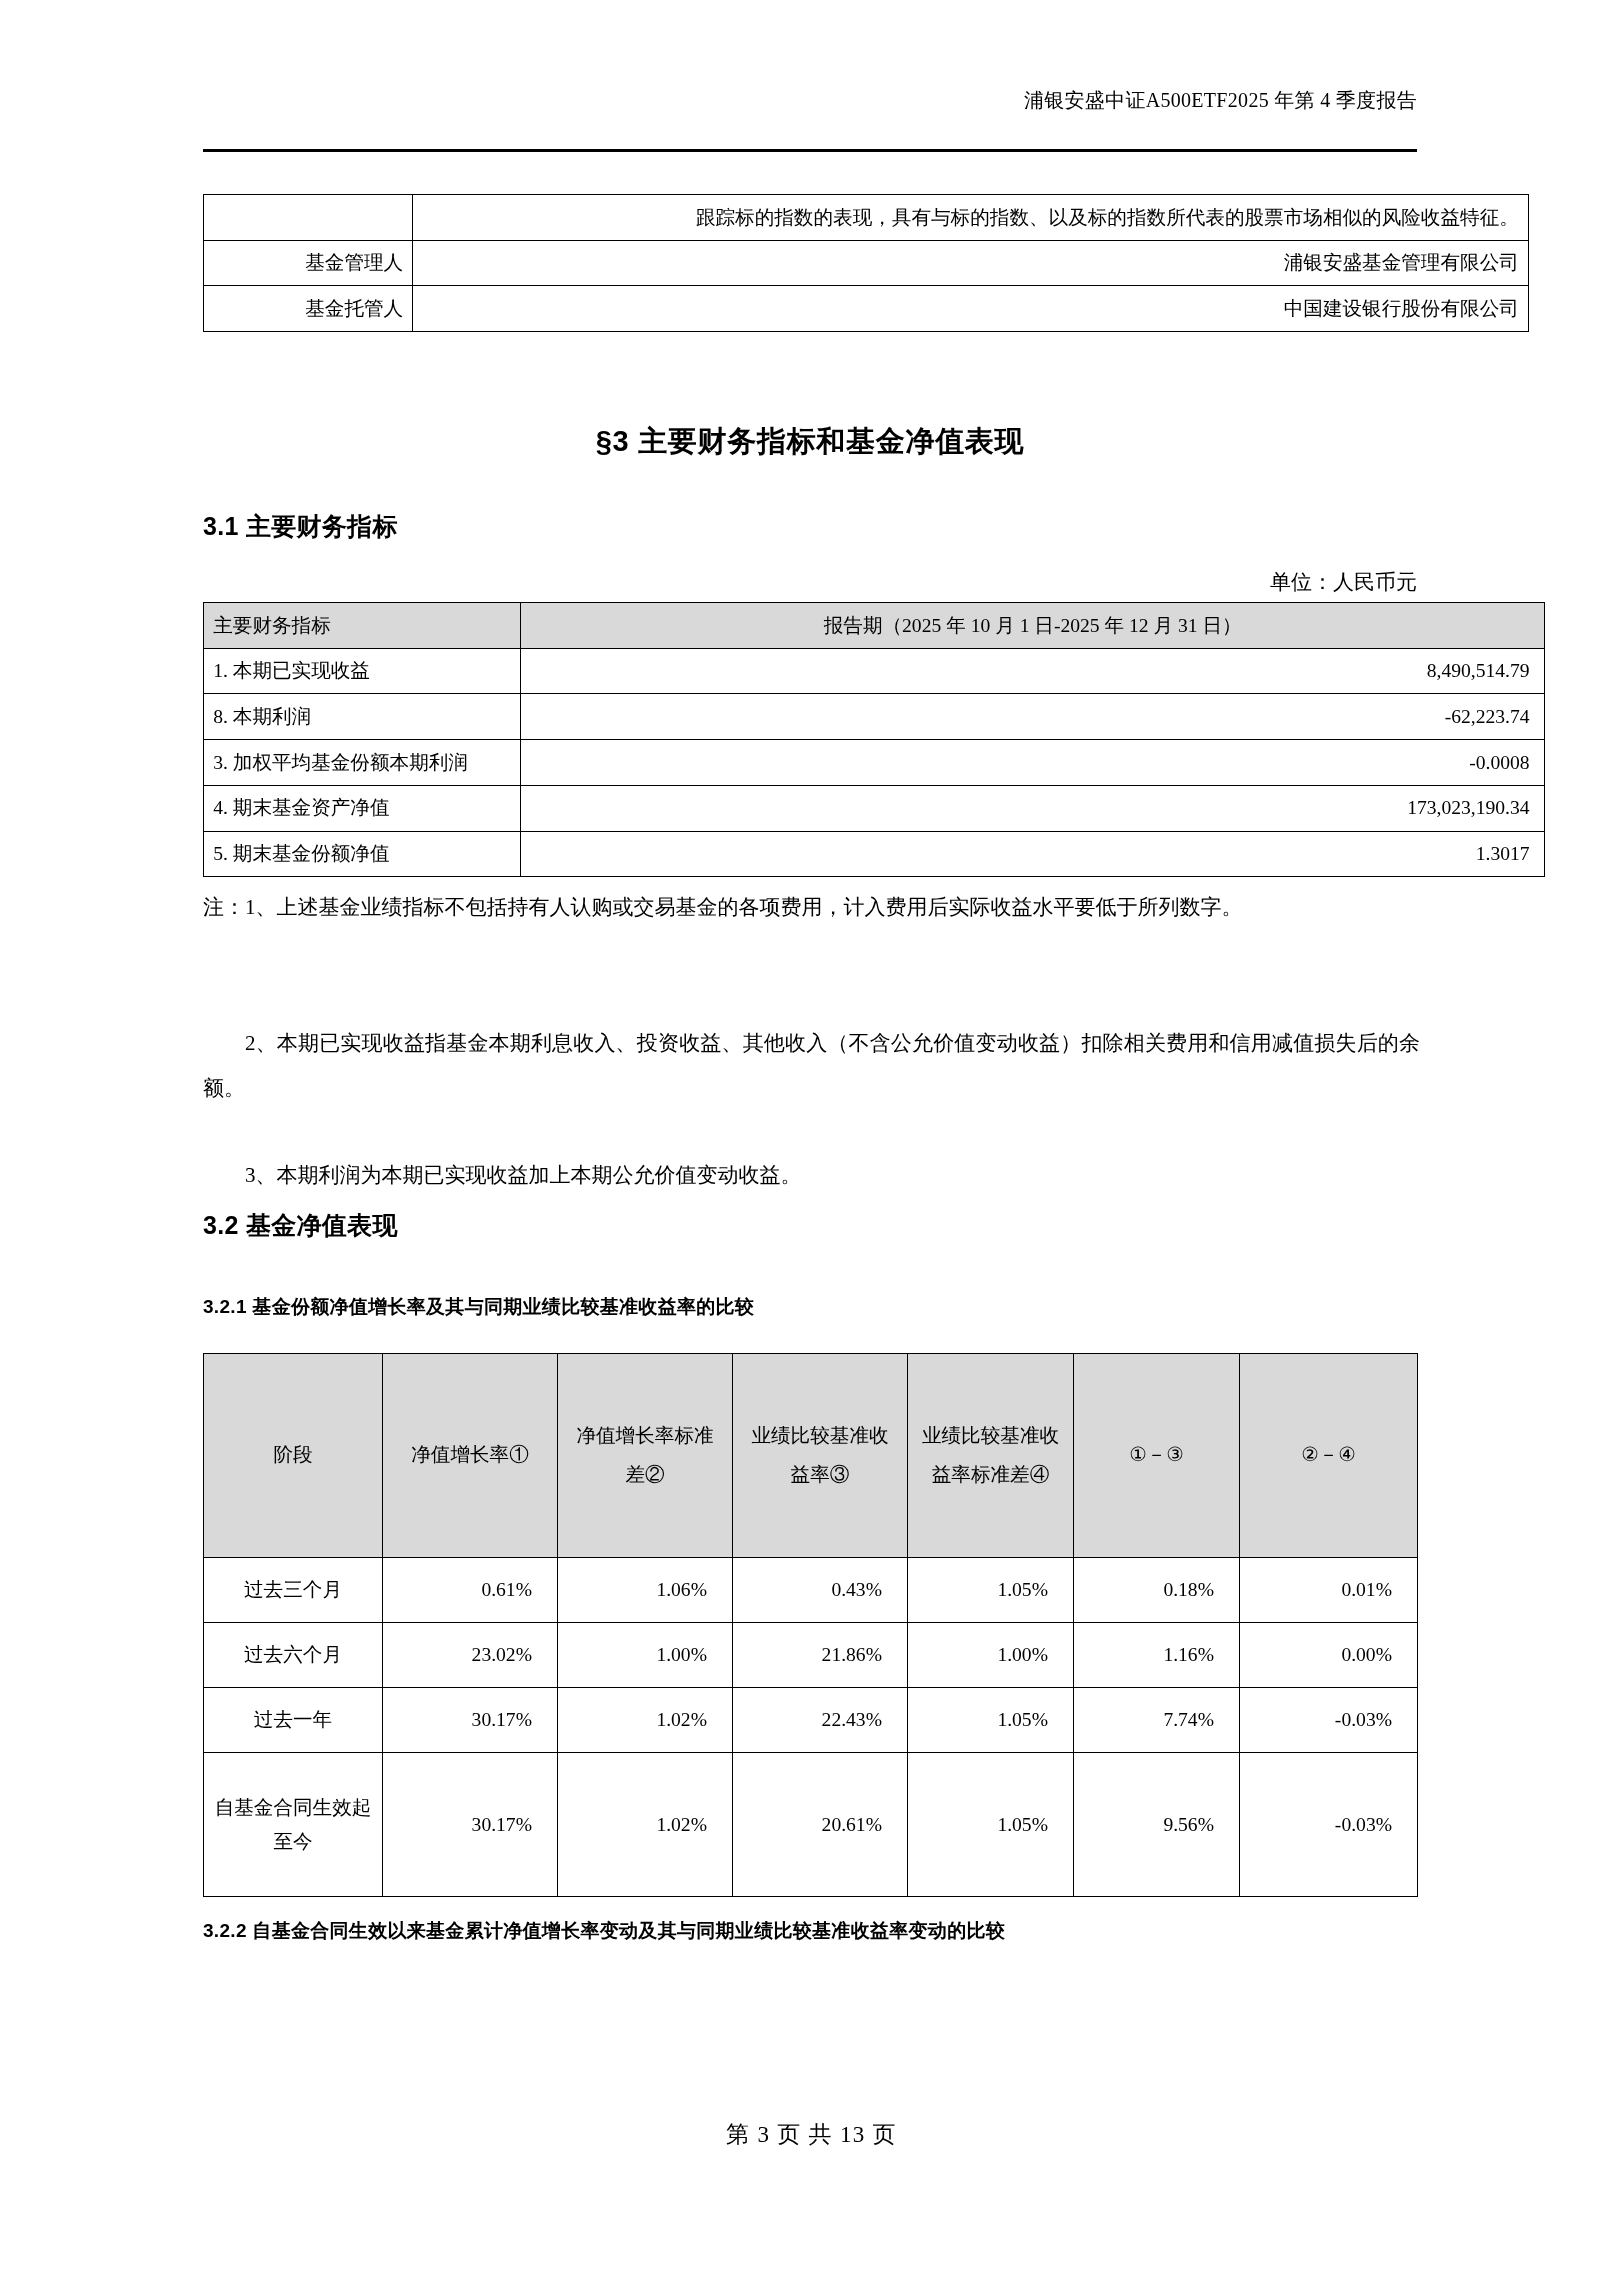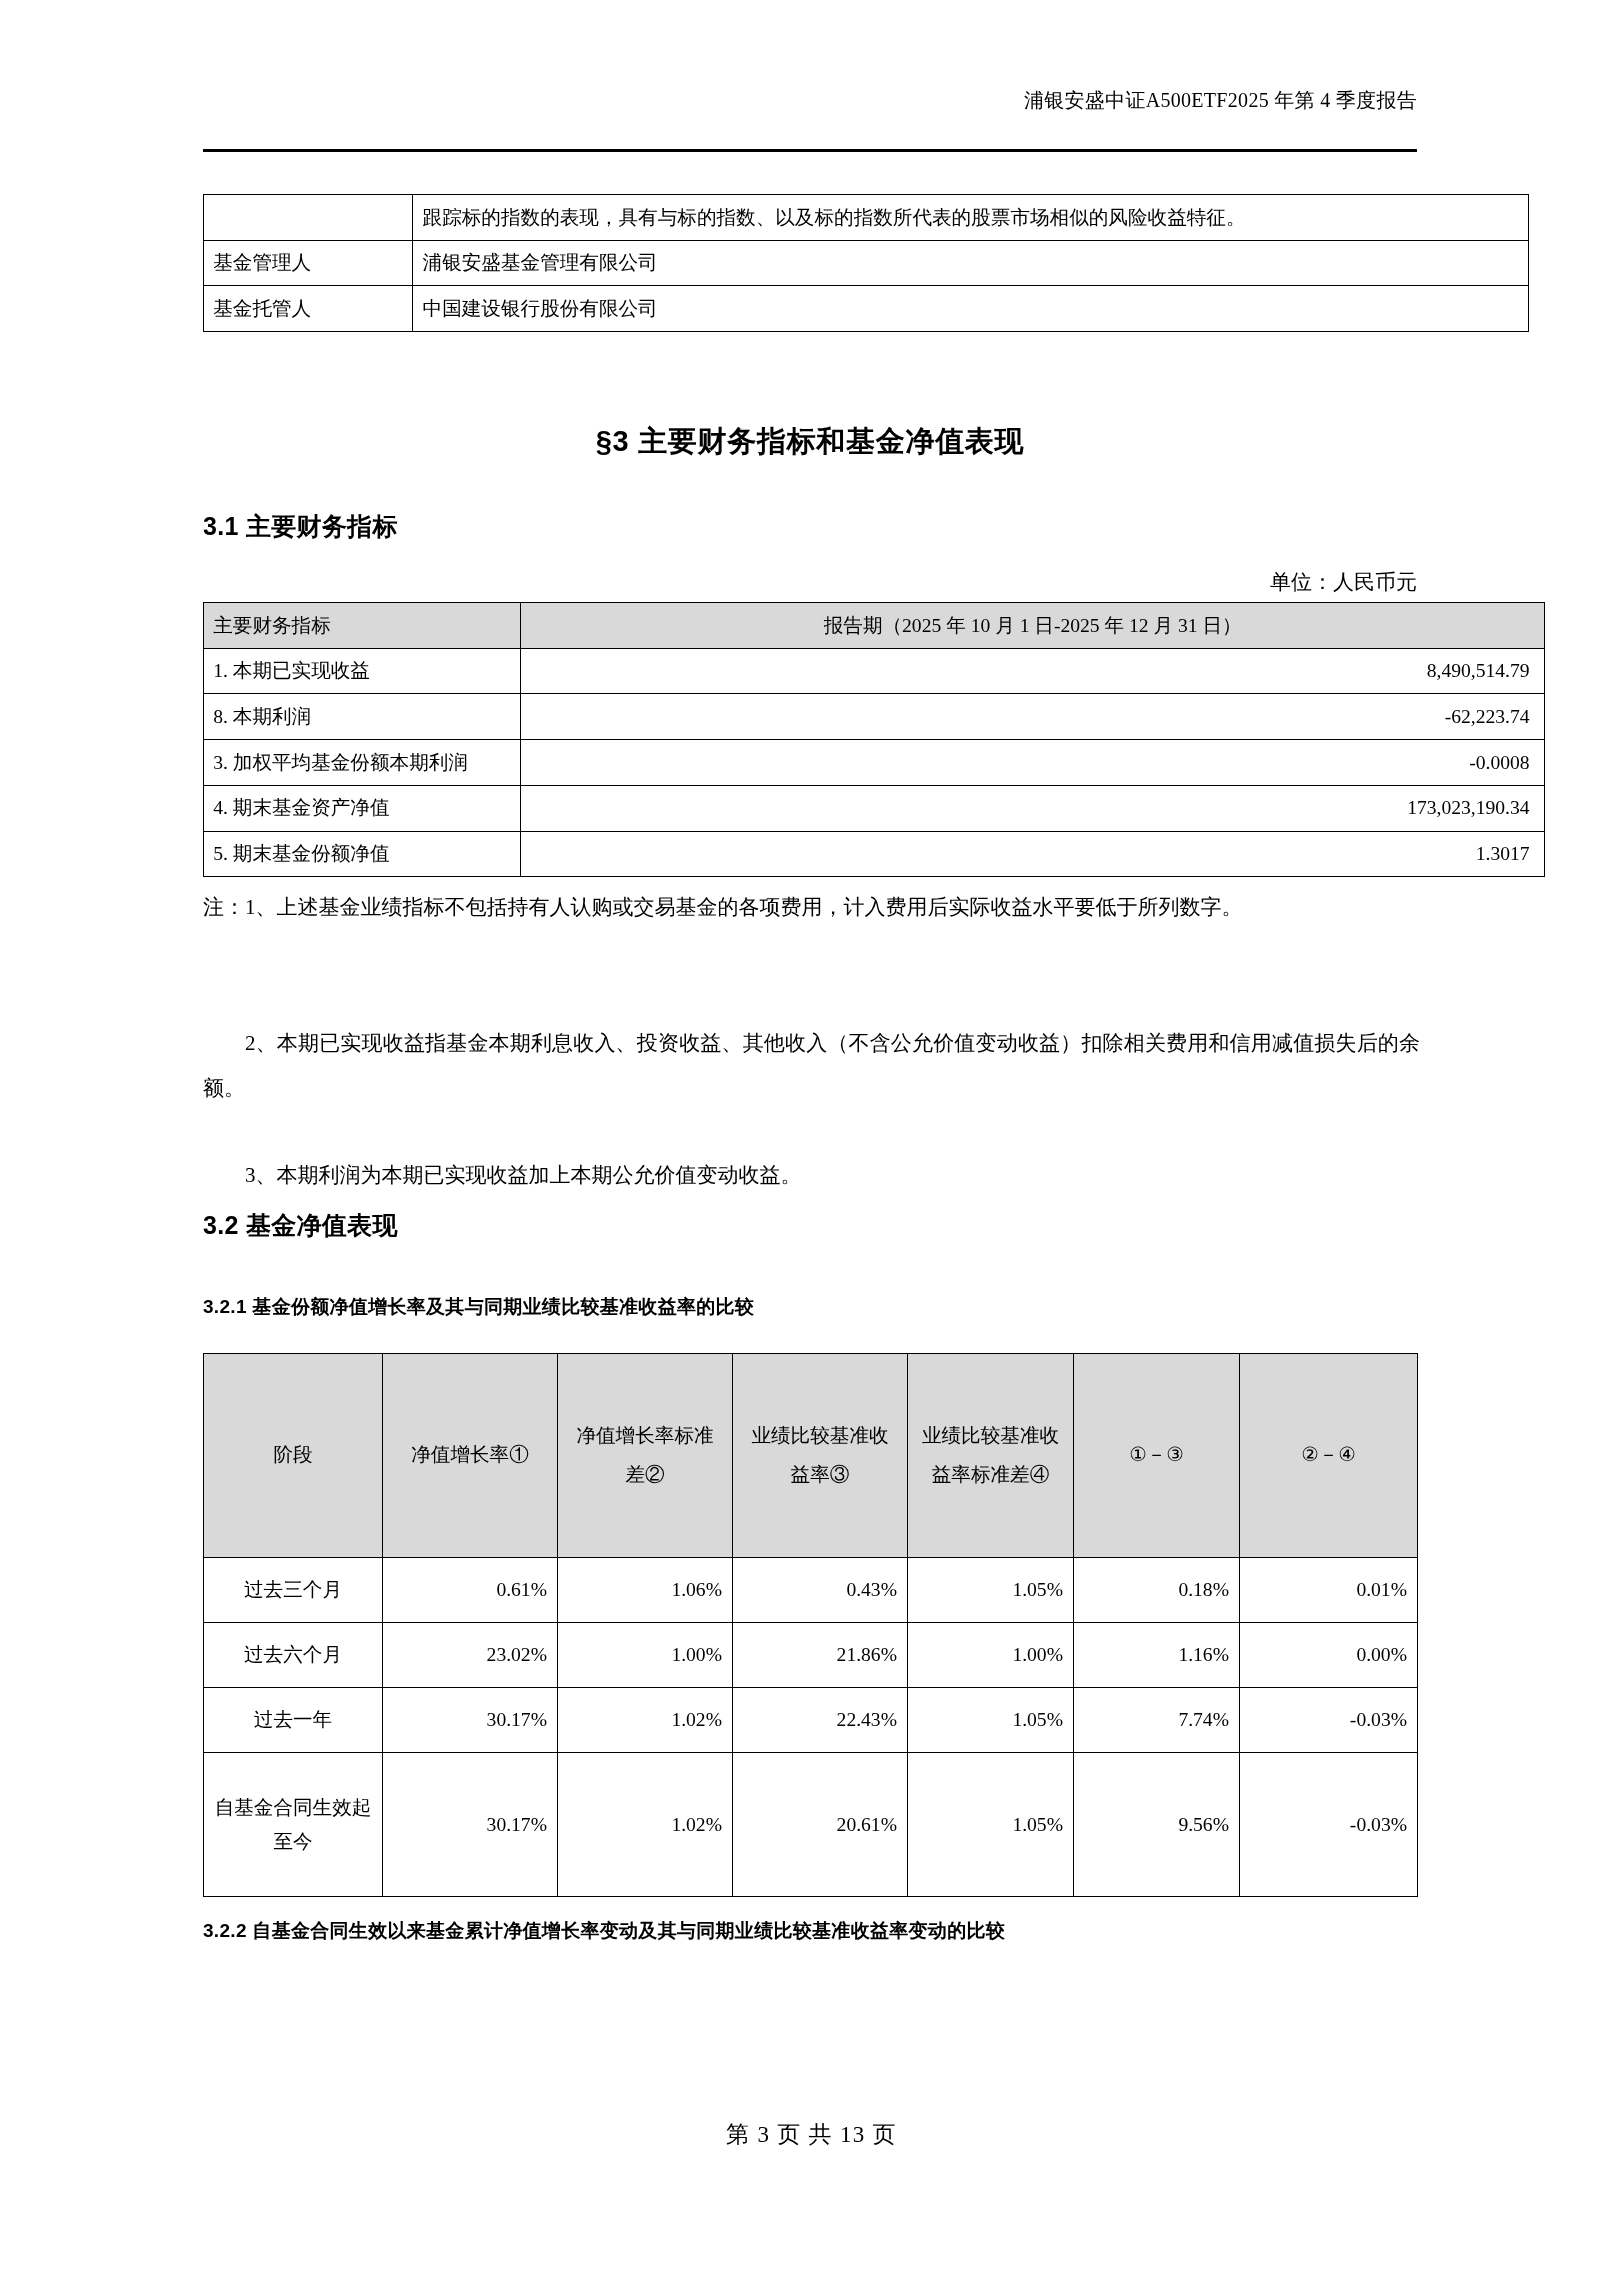--- a/index.html
+++ b/index.html
@@ -55,20 +55,21 @@
     word-break: break-all;
   }
   .shaded { background: #d9d9d9; }
 
   
   .table-info {
     position: absolute;
     left: 203px;
     top: 194px;
     width: 1326px;
+    text-align: right;
   }
   .table-info td.lab { width: 190px; }
 
   
   .section-title {
     position: absolute;
     left: 203px;
     top: 422px;
     width: 1214px;
     text-align: center;
@@ -144,21 +145,21 @@
     font-size: 19.6px;
   }
   .table-perf td { text-align: center; padding: 5.2px 6.5px; }
   .table-perf td.stage-head { width: 175px; }
   .table-perf thead td {
     height: 190px;
     line-height: 1.95;
   }
   .table-perf tbody td { height: 51px; }
   .table-perf tbody td.stage { width: 175px; line-height: 1.72; }
-  .table-perf tbody td.num { text-align: right; padding-right: 10px; }
+  .table-perf tbody td.num { text-align: right; padding-right: 25px; }
   .table-perf tbody tr.tall td { height: 130px; }
 
   
   .footer {
     position: absolute;
     left: 0;
     top: 2119px;
     width: 1623px;
     text-align: center;
     font-size: 23px;

